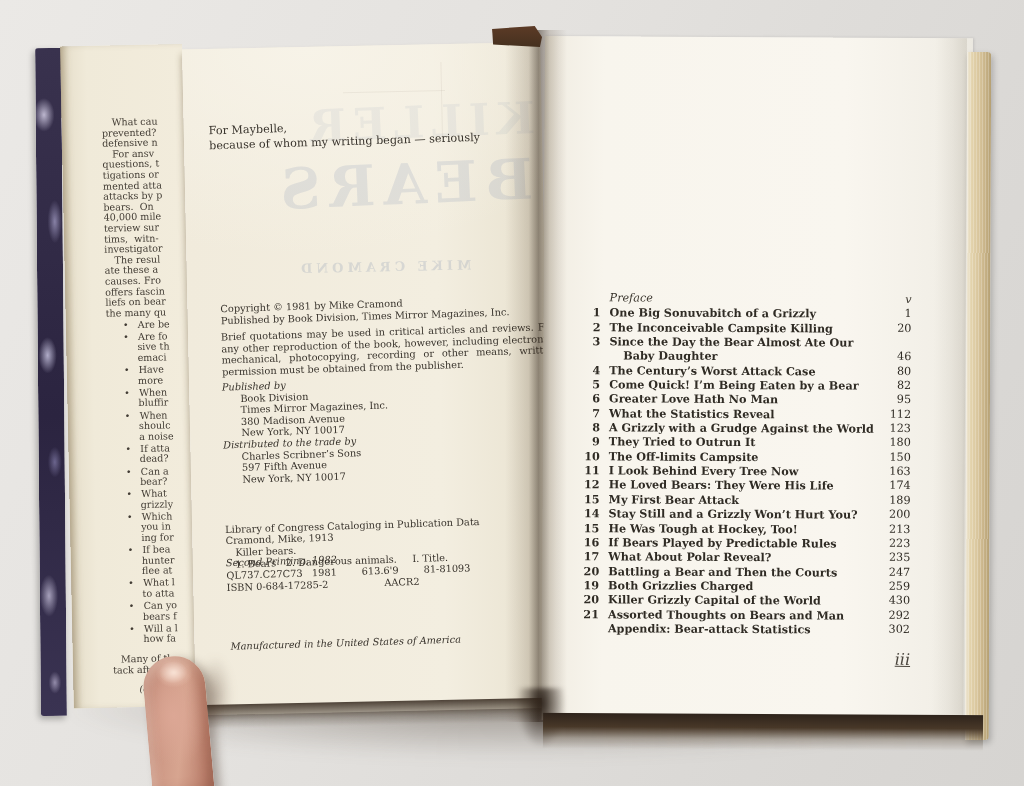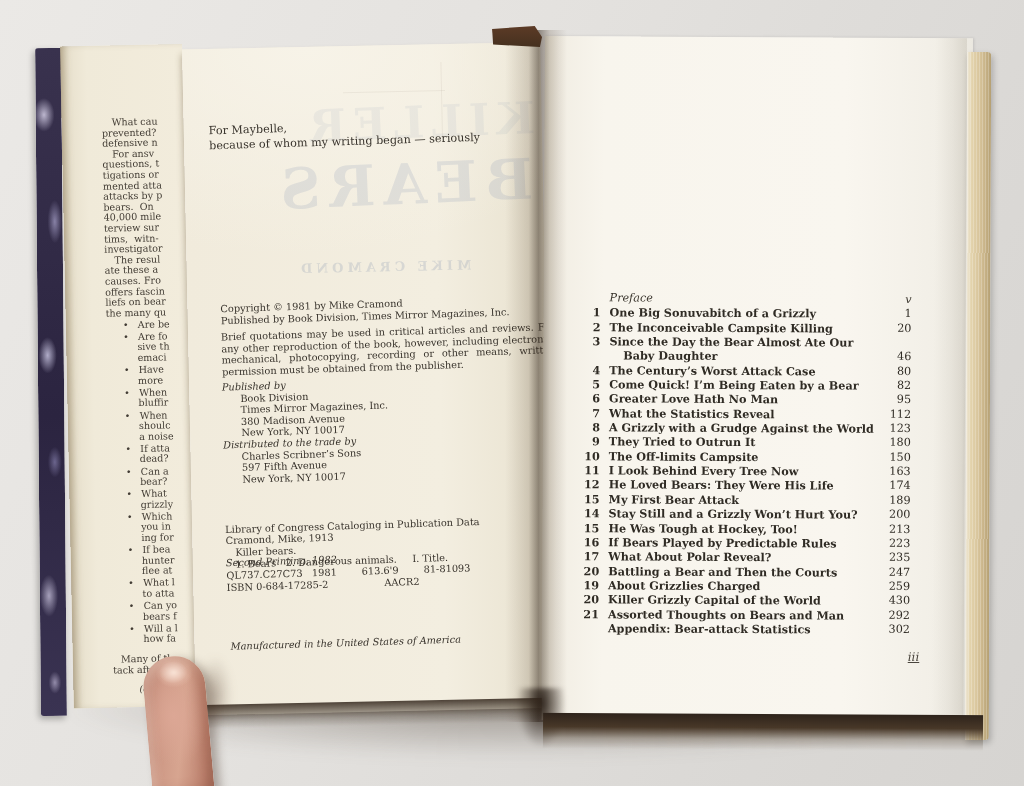--- a/index.html
+++ b/index.html
@@ -74,21 +74,21 @@
   .toc-title{position:absolute;right:66px;top:46px;font-size:27px;font-weight:bold;color:#191712;letter-spacing:.5px;}
   .toc{position:absolute;left:37px;top:255px;width:331px;font-size:11.2px;line-height:14.35px;color:#2f2b24;}
   .toc-row{display:flex;}
   .toc-num{flex:none;width:20px;text-align:right;font-weight:bold;}
   .toc-titles{flex:1;margin-left:9px;font-weight:bold;}
   .toc-t2{padding-left:14px;}
   .toc-t2:empty{display:none;}
   .toc-page{flex:none;width:30px;text-align:right;align-self:flex-end;}
   .toc-preface{display:flex;font-style:italic;color:#3a352d;}
   .toc-preface .pre-label{flex:1;margin-left:29px;}
-  .folio{position:absolute;left:366px;top:612px;font-style:italic;font-size:12px;color:#4a453d;text-decoration:underline;}
+  .folio{position:absolute;left:353px;top:612px;font-style:italic;font-size:16px;color:#4a453d;text-decoration:underline;}
   
   .gutter{position:absolute;left:505px;top:30px;width:62px;height:692px;
     background:linear-gradient(to right,rgba(70,50,30,0) 0,rgba(70,50,30,.16) 38%,rgba(45,32,20,.48) 54%,rgba(70,50,30,.18) 72%,rgba(70,50,30,0) 100%);}
   .gutter-bottom{position:absolute;left:516px;top:688px;width:50px;height:60px;
     background:radial-gradient(ellipse at 50% 25%,rgba(35,25,18,.9),transparent 70%);filter:blur(2px);}
   .spine-top{position:absolute;left:490px;top:26px;width:52px;height:21px;
     background:linear-gradient(#5c3b26,#45301f);
     clip-path:polygon(4% 14%,86% 0,100% 52%,96% 100%,6% 88%);}
   .fore-edge{position:absolute;left:966px;top:52px;width:24px;height:688px;transform:rotate(0.2deg);
     border-radius:0 4px 4px 0;
@@ -388,21 +388,21 @@
           <span class="toc-num">20</span>
           <span class="toc-titles">
             <span class="toc-t1">Battling a Bear and Then the Courts</span>
             
           </span>
           <span class="toc-page">247</span>
         </div>
           <div class="toc-row">
           <span class="toc-num">19</span>
           <span class="toc-titles">
-            <span class="toc-t1">About Grizzlies Charged</span>
+            <span class="toc-t1">Both Grizzlies Charged</span>
             
           </span>
           <span class="toc-page">259</span>
         </div>
           <div class="toc-row">
           <span class="toc-num">20</span>
           <span class="toc-titles">
             <span class="toc-t1">Killer Grizzly Capital of the World</span>
             
           </span>

